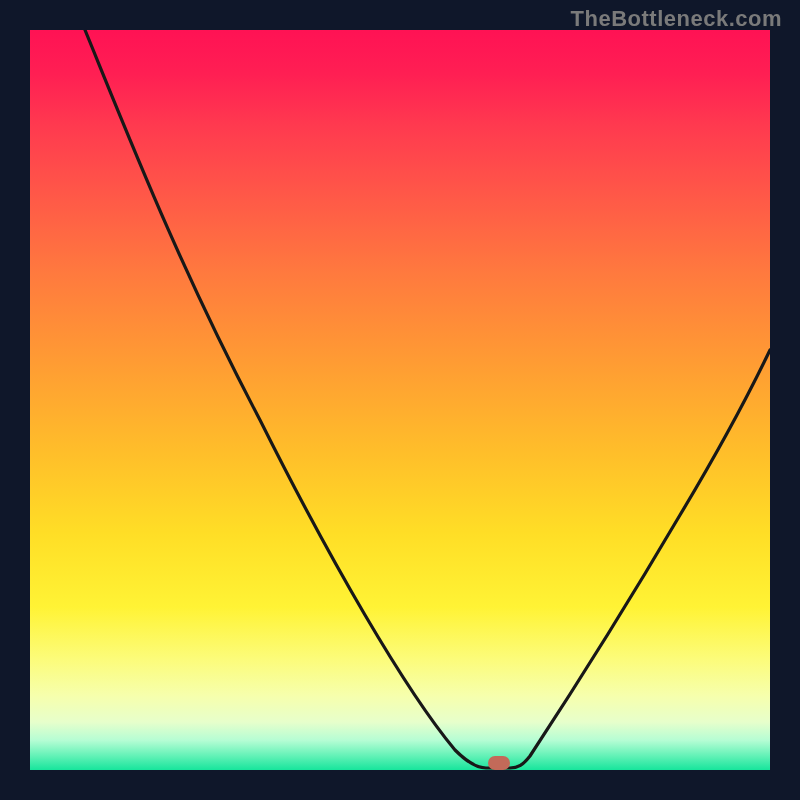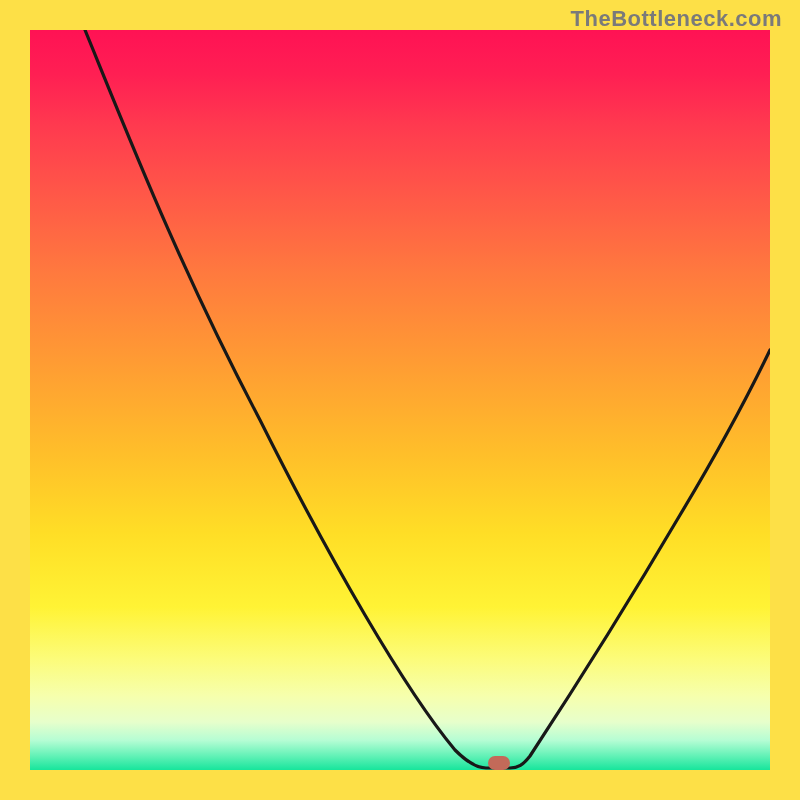--- a/index.html
+++ b/index.html
@@ -8,21 +8,21 @@
     width: 800px;
     height: 800px;
     background: #000;
     overflow: hidden;
     font-family: Arial, Helvetica, sans-serif;
   }
   .outer {
     position: relative;
     width: 800px;
     height: 800px;
-    background: #fde047;
+    background: #0f172a;
     text-align: right;
   }
   .watermark {
     position: absolute;
     top: 6px;
     right: 18px;
     color: #7a7a7a;
     font-size: 22px;
     font-weight: 600;
     letter-spacing: 0.5px;

